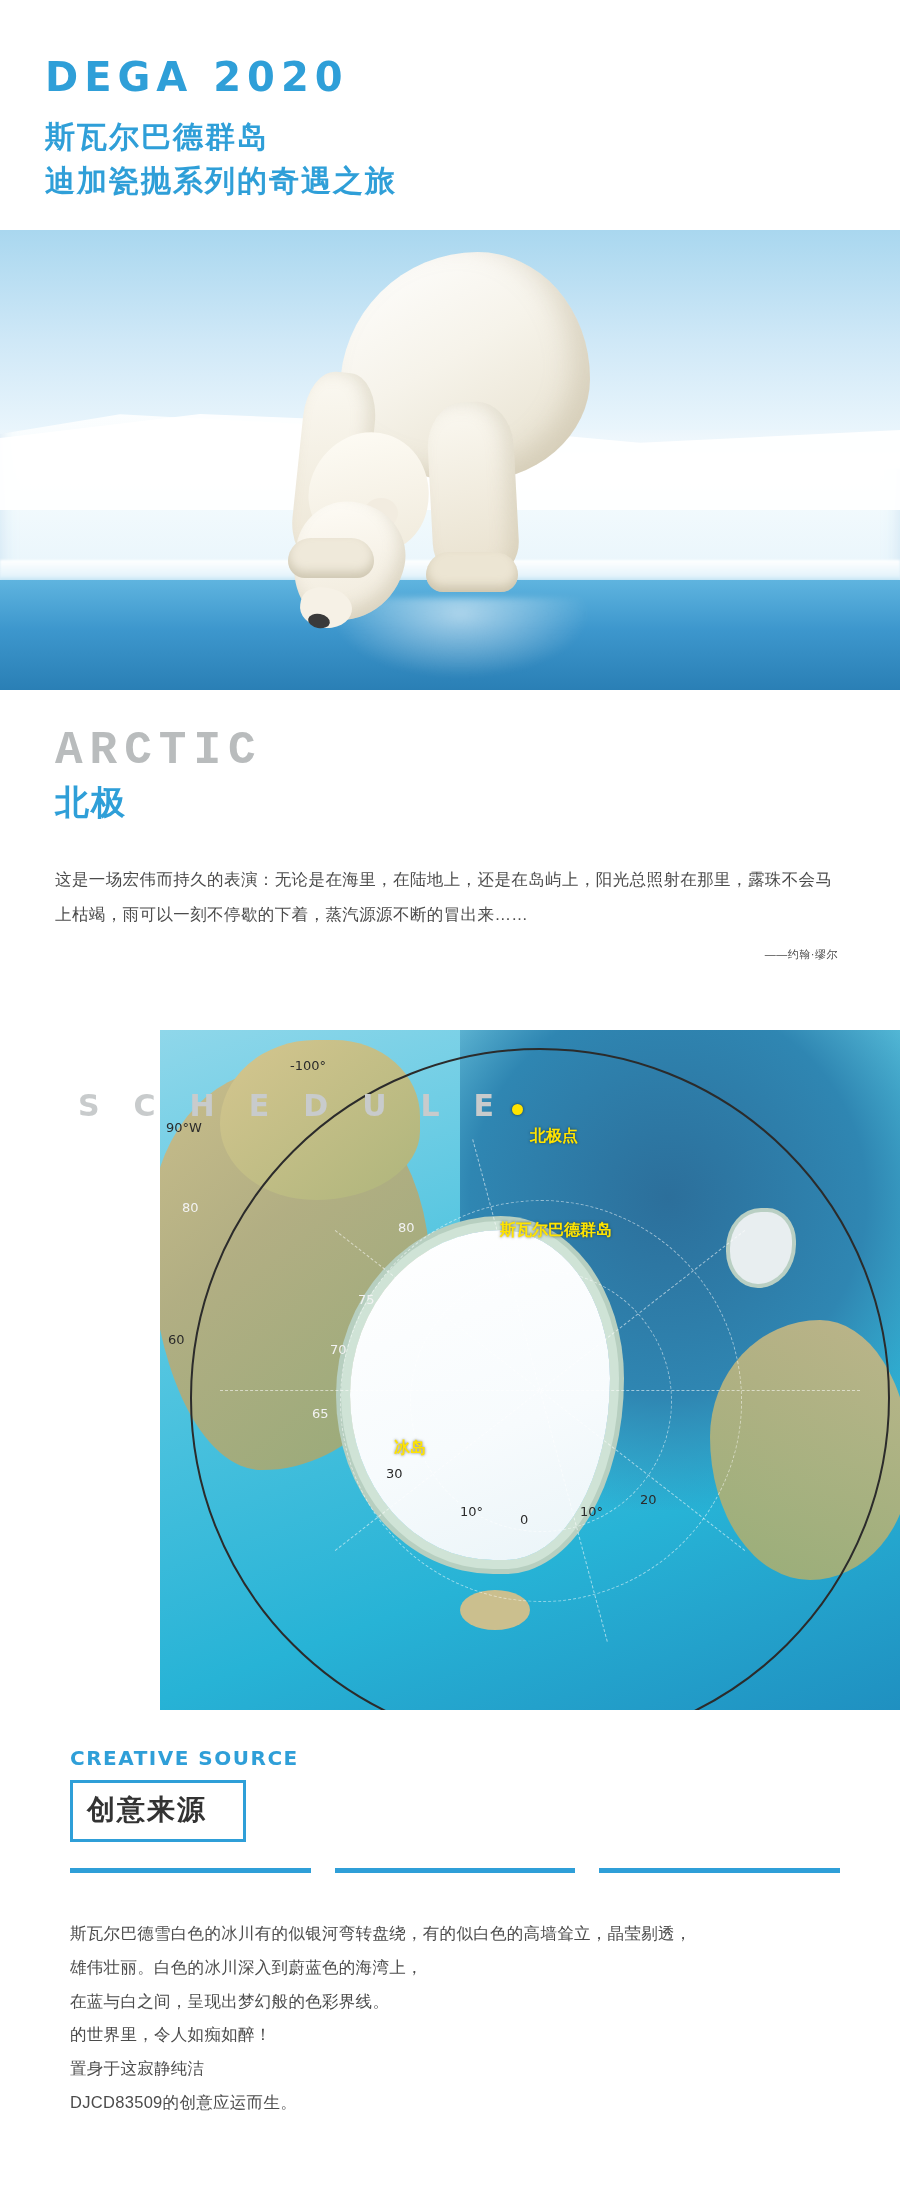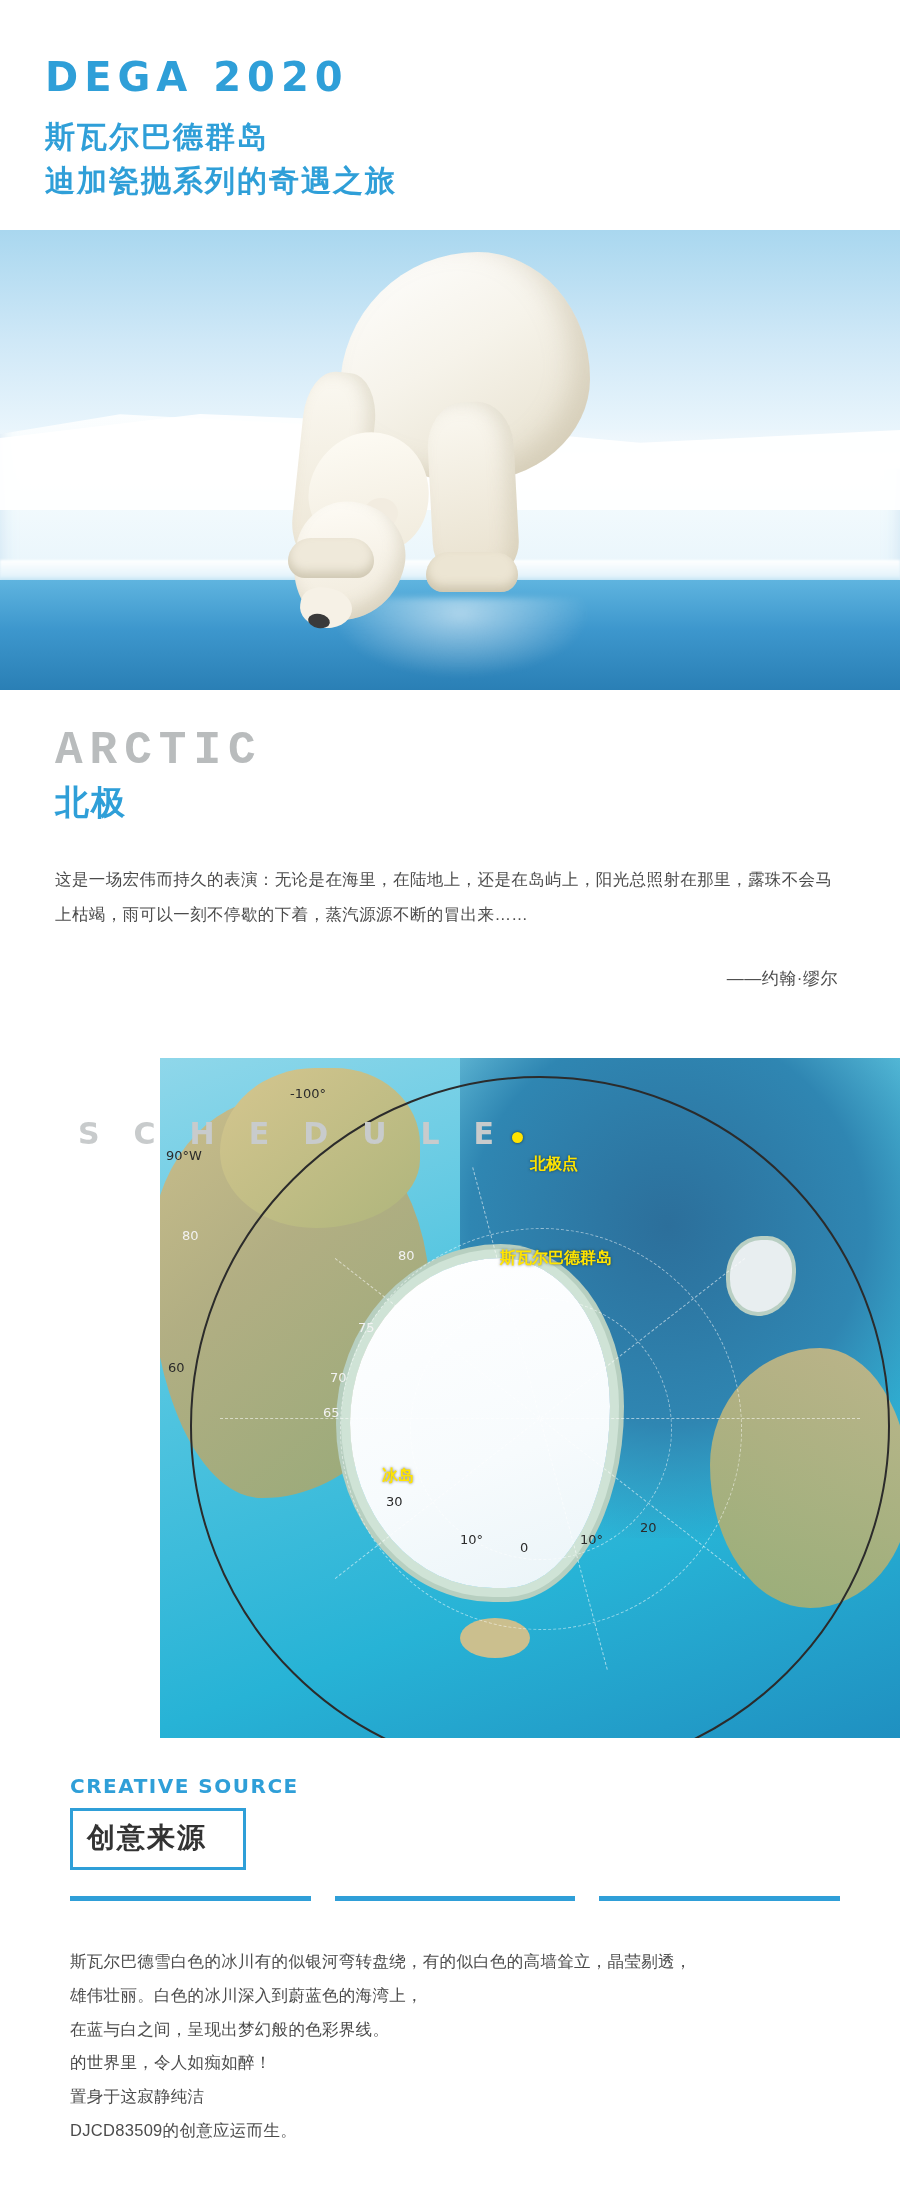--- a/index.html
+++ b/index.html
@@ -171,24 +171,24 @@
   }
   .quote-body {
     margin-top: 36px;
     padding-right: 55px;
     font-size: 16.5px;
     line-height: 2.15;
     color: #4b4b4b;
     letter-spacing: .4px;
   }
   .quote-author {
-    margin-top: 34px;
+    margin-top: 14px;
     padding-right: 62px;
     text-align: right;
-    font-size: 17px;
+    font-size: 11px;
     color: #4b4b4b;
     letter-spacing: .5px;
   }
 
   
   .schedule {
     position: relative;
     margin-top: 46px;
     width: 900px;
     height: 700px;
@@ -393,34 +393,34 @@
       <div class="grid-line" style="left:120px; top:360px; width:520px; transform: rotate(38deg);"></div>
       <div class="grid-line" style="left:120px; top:360px; width:520px; transform: rotate(-38deg);"></div>
       <div class="grid-line" style="left:120px; top:360px; width:520px; transform: rotate(75deg);"></div>
       <div id="map-ticks">
           <div class="map-tick" style="left: 130px; top: 28px;">-100°</div>
           <div class="map-tick" style="left: 6px; top: 90px;">90°W</div>
           <div class="map-tick white" style="left: 22px; top: 170px;">80</div>
           <div class="map-tick white" style="left: 238px; top: 190px;">80</div>
           <div class="map-tick white" style="left: 198px; top: 262px;">75</div>
           <div class="map-tick white" style="left: 170px; top: 312px;">70</div>
-          <div class="map-tick white" style="left: 152px; top: 347px; margin-left: 11px;">65</div>
+          <div class="map-tick white" style="left: 152px; top: 376px;">65</div>
           <div class="map-tick" style="left: 8px; top: 302px;">60</div>
           <div class="map-tick" style="left: 192px; top: 436px; padding-left: 34px;">30</div>
           <div class="map-tick" style="left: 300px; top: 474px;">10°</div>
           <div class="map-tick" style="left: 360px; top: 482px;">0</div>
           <div class="map-tick" style="left: 420px; top: 474px;">10°</div>
           <div class="map-tick" style="left: 480px; top: 462px;">20</div>
         </div>
     </div>
     <div id="map-labels">
         <div class="pole-dot" style="left: 512px; top: 96px;"></div>
         <div class="map-label" style="left: 530px; top: 118px;">北极点</div>
         <div class="map-label" style="left: 500px; top: 212px;">斯瓦尔巴德群岛</div>
-        <div class="map-label" style="left: 382px; top: 430px;">冰岛</div>
+        <div class="map-label" style="left: 394px; top: 430px;">冰岛</div>
       </div>
   </div>
 
   <div class="creative">
     <div class="creative-en">CREATIVE SOURCE</div>
     <div class="creative-box">
       <span class="creative-cn">创意来源</span>
     </div>
     <div class="divider-row">
       <div class="seg"></div>

